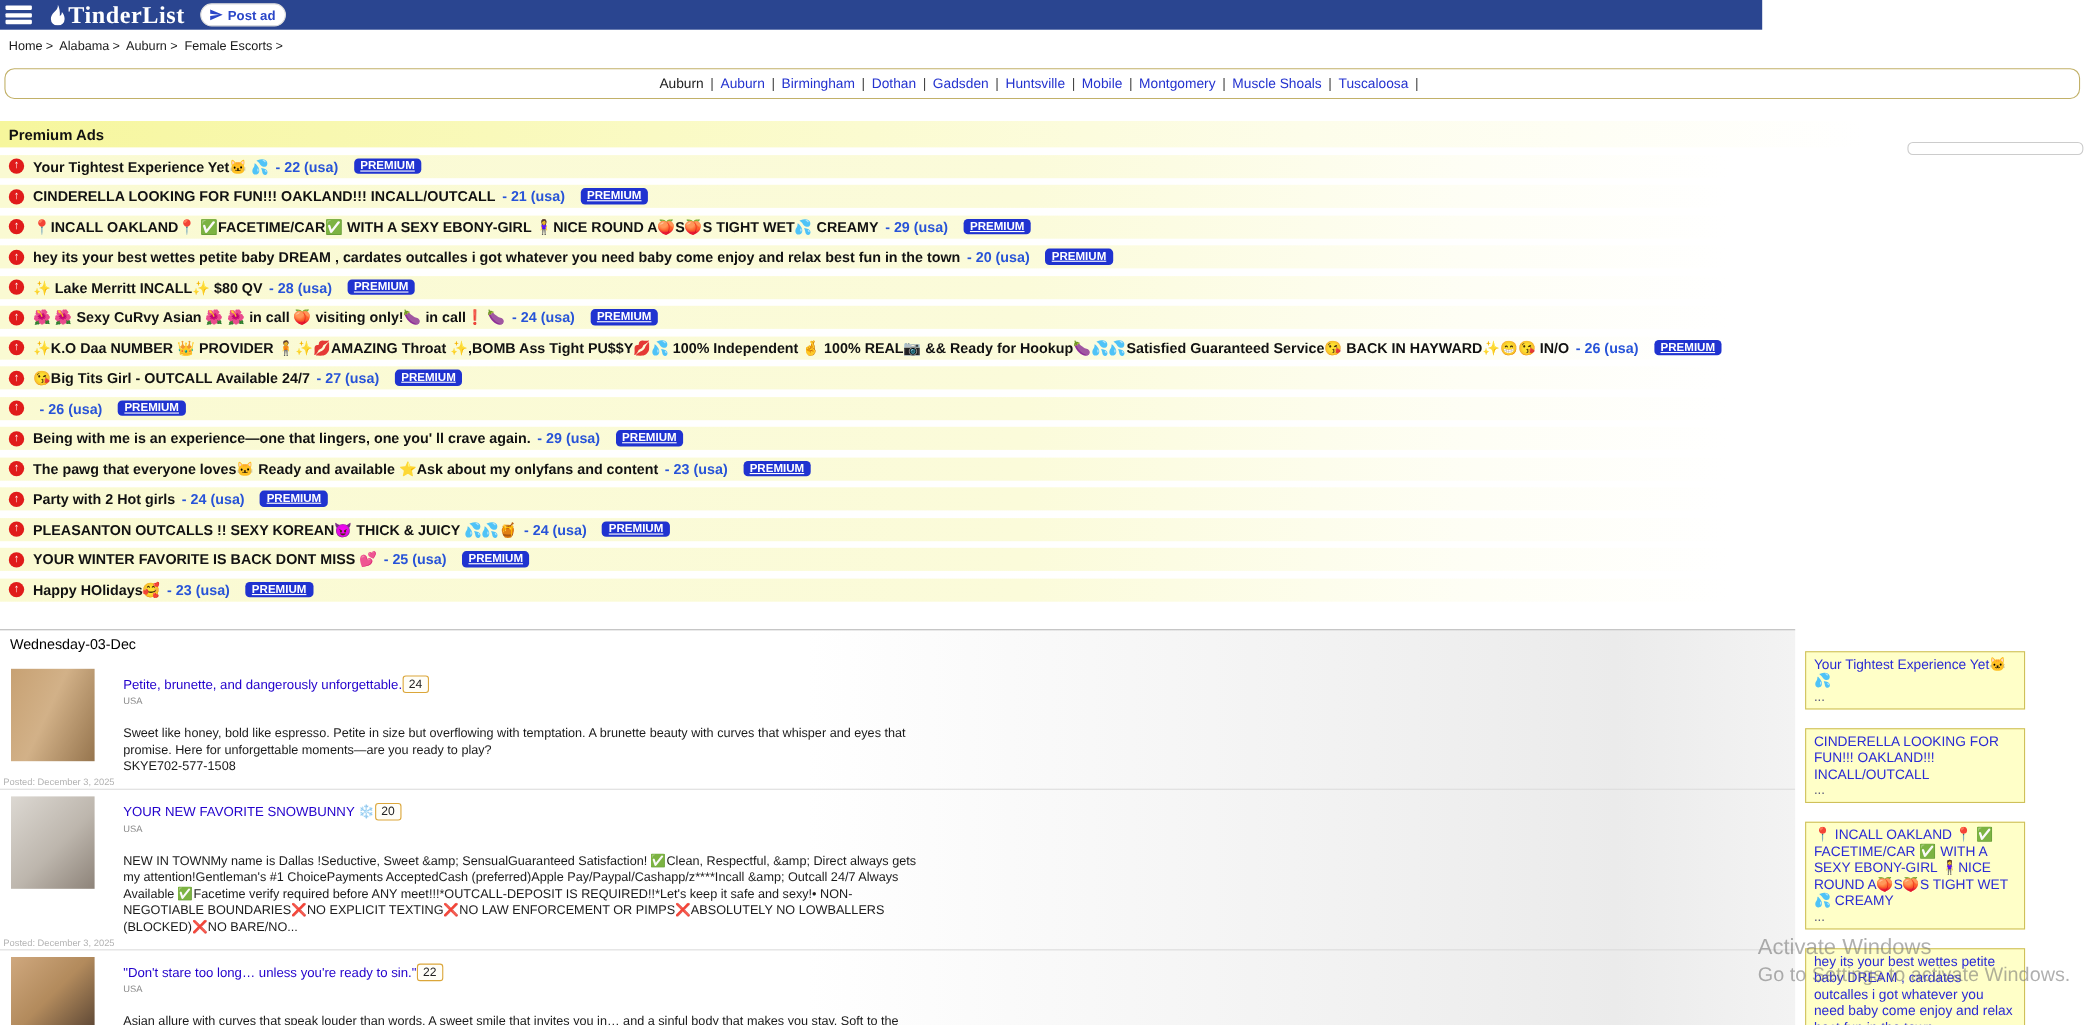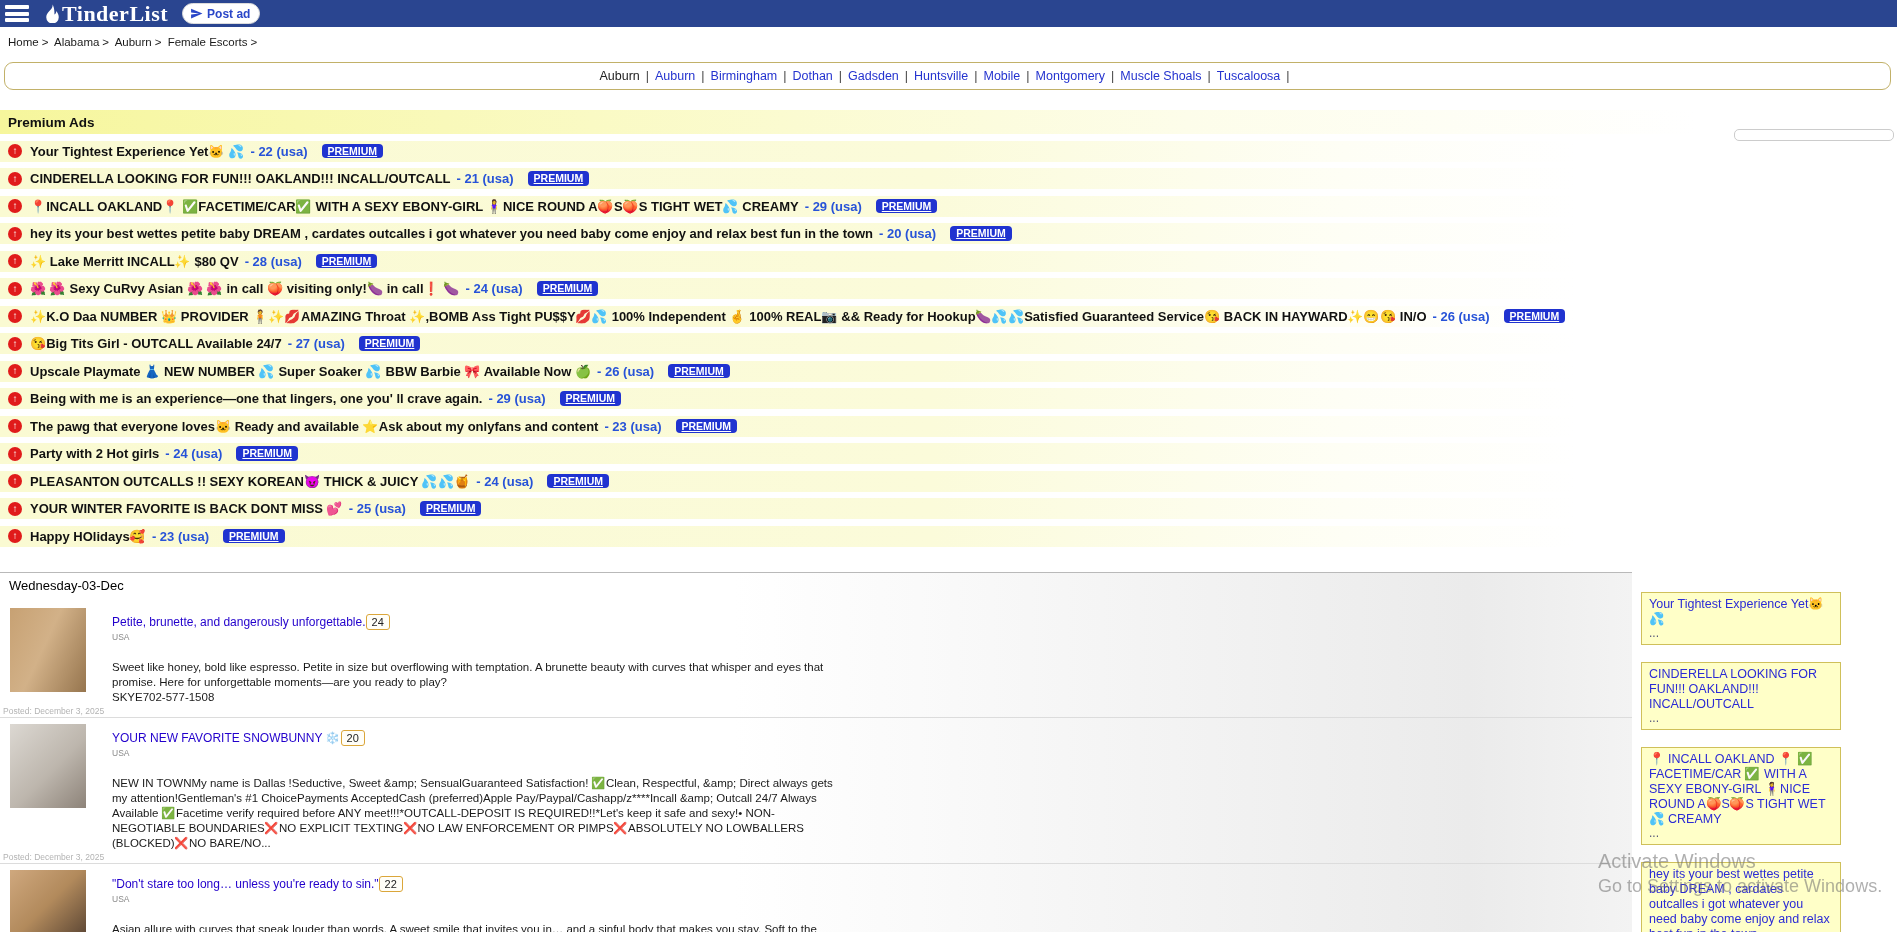--- a/index.html
+++ b/index.html
@@ -5,21 +5,21 @@
   html,body{margin:0;padding:0;}
   body{
     width:1897px;height:932px;overflow:hidden;position:relative;
     background:#ffffff;
     font-family:"Liberation Sans", sans-serif;
     -webkit-font-smoothing:antialiased;
   }
   a{text-decoration:none;cursor:pointer;}
 
   
-  .navbar{position:absolute;top:0;left:0;width:1897px;height:27px;background:#2a4590;display:flex;align-items:center;z-index:5;}
+  .navbar{position:absolute;top:0;left:0;width:1602px;height:27px;background:#2a4590;display:flex;align-items:center;z-index:5;}
   .hamburger{width:24px;height:17px;margin-left:5px;display:flex;flex-direction:column;justify-content:space-between;cursor:pointer;}
   .hamburger span{display:block;height:4px;background:#fff;border-radius:1px;}
   .brand{display:flex;align-items:center;margin-left:16px;color:#fff;cursor:pointer;}
   .brand .flame{width:15px;height:19px;margin-right:2px;}
   .brand .brand-text{font-family:"Liberation Serif", serif;font-size:22px;font-weight:bold;letter-spacing:.5px;line-height:1;}
   .postad{margin-left:14px;background:#fff;border:1px solid #dcdcdc;border-radius:11px;height:19px;
     display:flex;align-items:center;gap:4px;padding:0 9px 0 7px;color:#2a46c8;font-weight:bold;font-size:12px;cursor:pointer;}
   .postad svg{width:13px;height:13px;}
 
   
@@ -200,21 +200,20 @@
 
     <div class="prow">
       <span class="upicon">↑</span>
       <a class="ptitle">😘Big Tits Girl - OUTCALL Available 24/7</a>
       <span class="page">- 27 (usa)</span>
       <span class="pbadge">PREMIUM</span>
     </div>
 
     <div class="prow">
       <span class="upicon">↑</span>
-      <a class="ptitle">Upscale Playmate 👗 NEW NUMBER 💦 Super Soaker 💦 BBW Barbie 🎀 Available Now 🍏</a>
       <span class="page">- 26 (usa)</span>
       <span class="pbadge">PREMIUM</span>
     </div>
 
     <div class="prow">
       <span class="upicon">↑</span>
       <a class="ptitle">Being with me is an experience—one that lingers, one you' ll crave again.</a>
       <span class="page">- 29 (usa)</span>
       <span class="pbadge">PREMIUM</span>
     </div>

